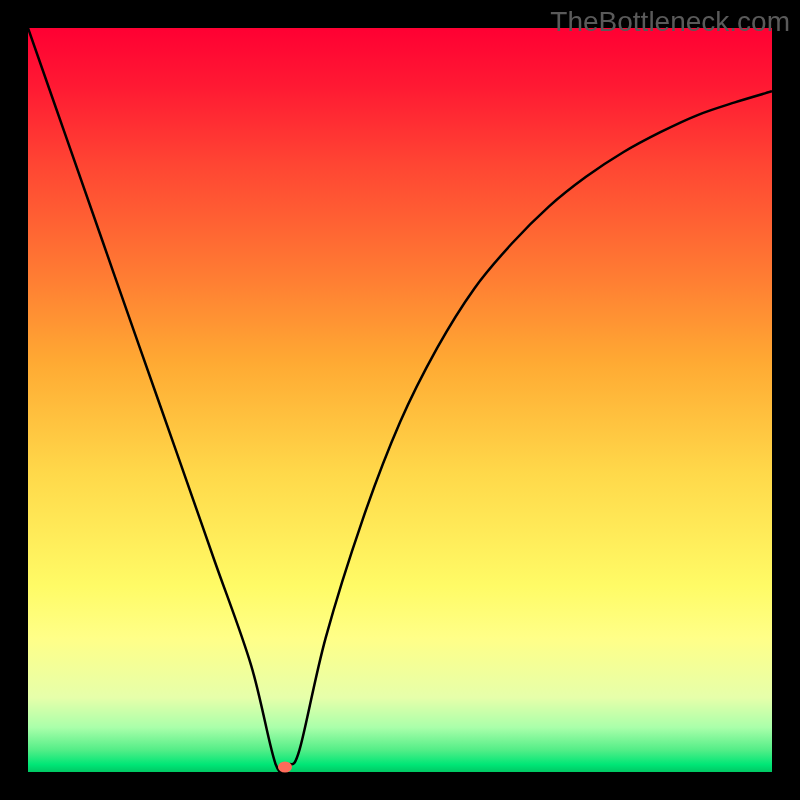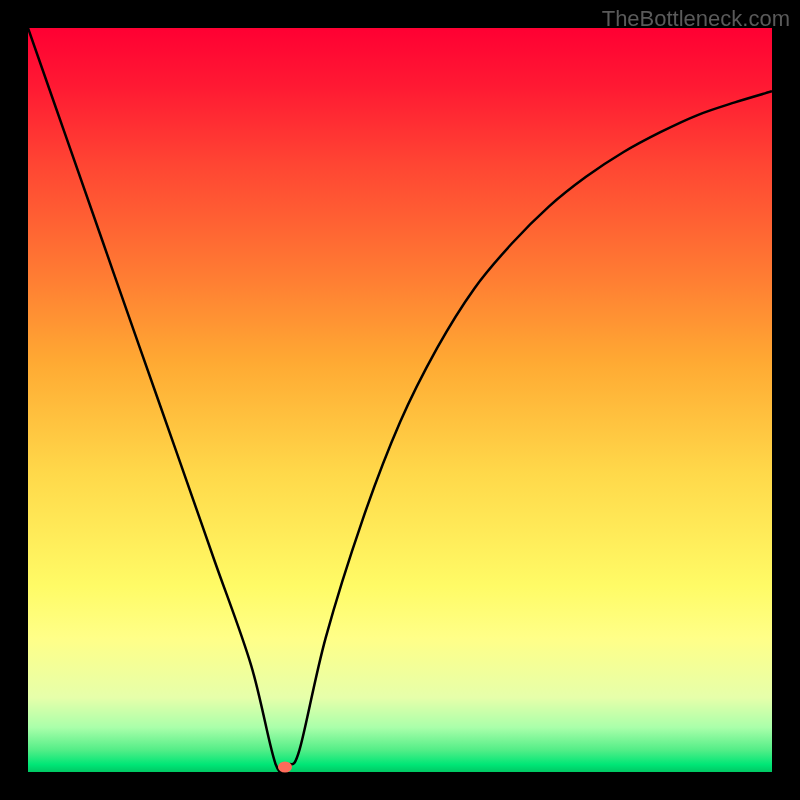--- a/index.html
+++ b/index.html
@@ -1,17 +1,17 @@
 <!DOCTYPE html>
 <html><head>
 <meta charset="utf-8">
 <style>
   * { margin: 0; padding: 0; box-sizing: border-box; }
   body { width: 800px; height: 800px; position: relative; background: #000; font-family: Arial, sans-serif; }
-  .watermark { position: absolute; top: 6px; right: 10px; color: #5a5a5a; font-size: 22px; font-weight: 500; z-index: 10; text-align: right; }
+  .watermark { position: absolute; top: 6px; right: 10px; color: #5a5a5a; font-size: 28px; font-weight: 500; z-index: 10; text-align: right; }
   .plot-area {
     position: absolute;
     top: 28px;
     left: 28px;
     width: 744px;
     height: 744px;
     background: linear-gradient(to bottom,
       #ff0033 0%,
       #ff1a33 8%,
       #ff4433 18%,

